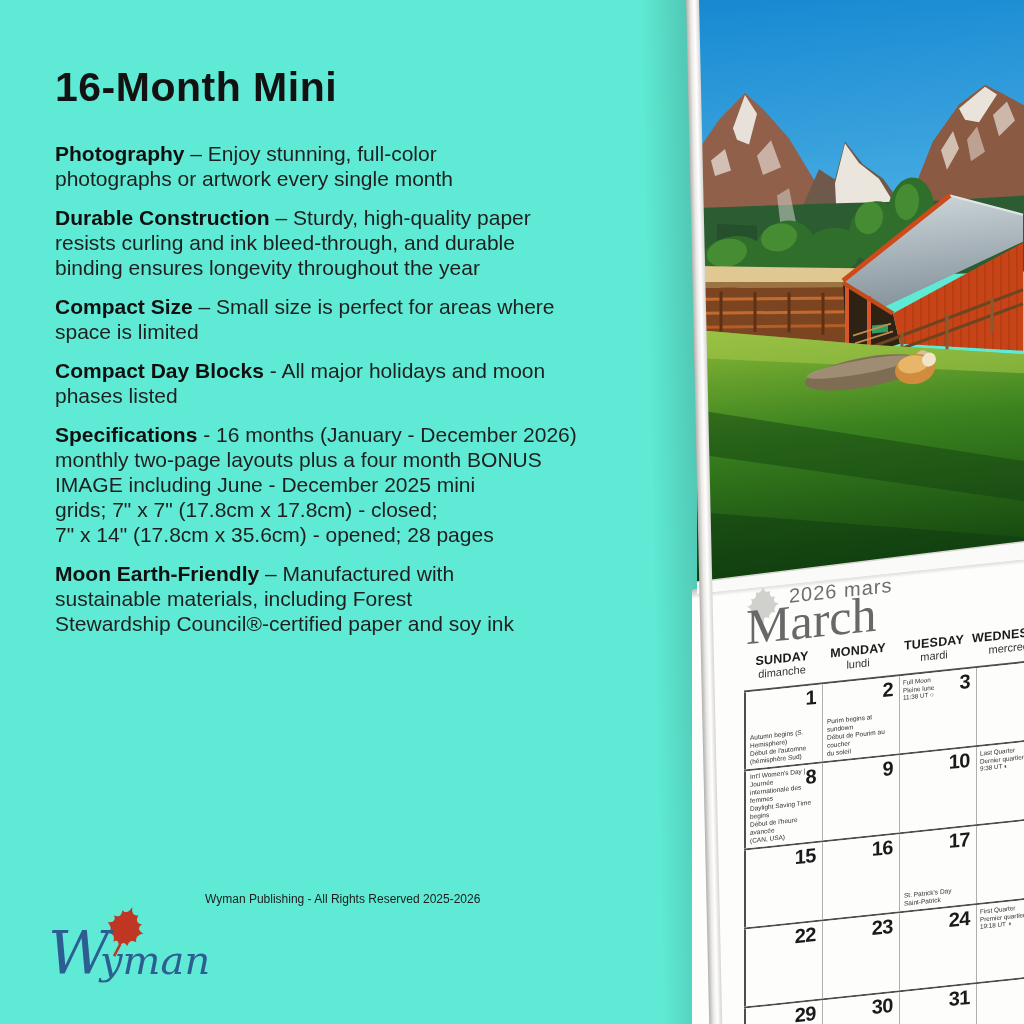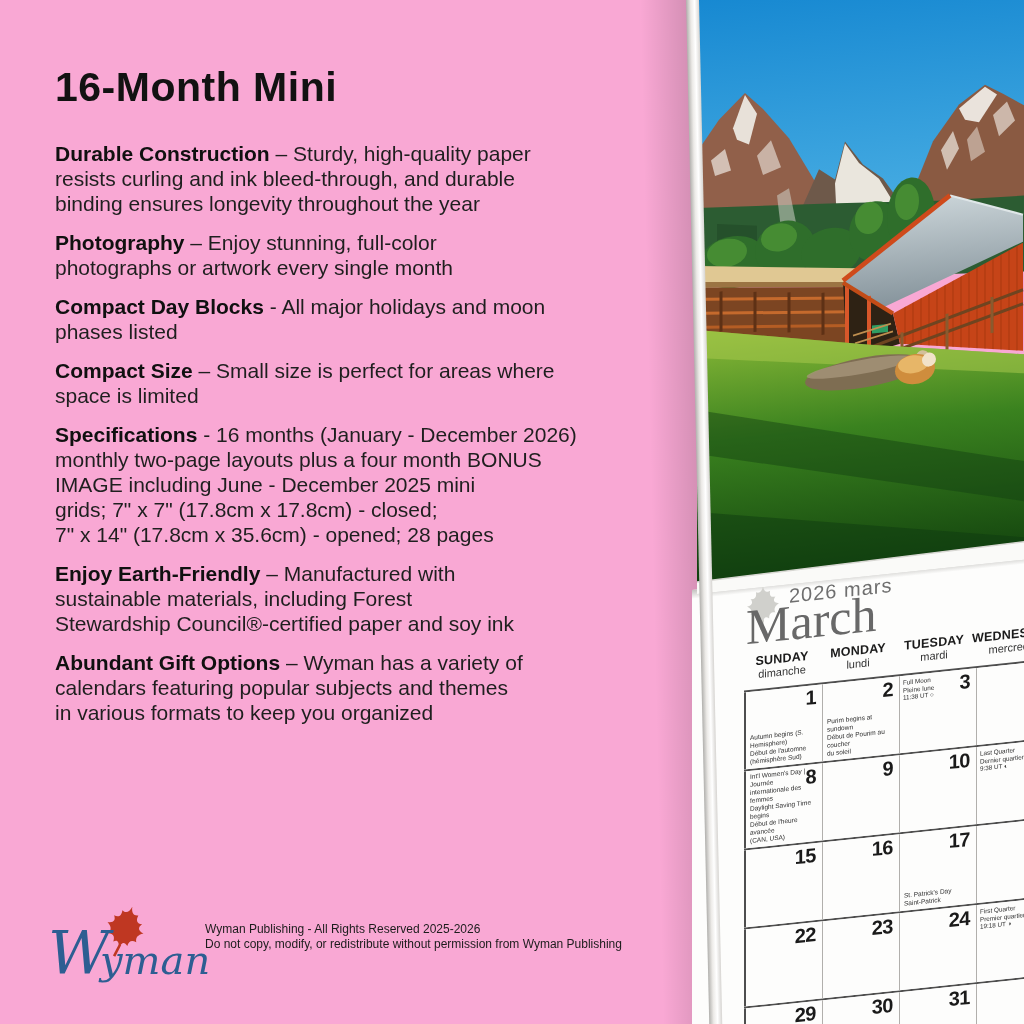--- a/index.html
+++ b/index.html
@@ -1,26 +1,26 @@
 <!DOCTYPE html>
 <html><head>
 <meta charset="utf-8">
 <style>
   html,body{margin:0;padding:0;background:#cfcfcd;}
-  .stage{position:relative;width:1024px;height:1024px;overflow:hidden;background:#f9a8d4;
+  .stage{position:relative;width:1024px;height:1024px;overflow:hidden;background:#5eead4;
          font-family:"Liberation Sans",sans-serif;}
   
   .left{position:absolute;left:55px;top:60px;width:615px;z-index:4;}
   .title{font-size:41px;line-height:55px;font-weight:bold;color:#121212;letter-spacing:.5px;margin:0 0 26px 0;}
   .feat{font-size:21px;line-height:25px;color:#1f1f1f;margin:0 0 14px 0;}
   .feat .lead{font-weight:bold;color:#101010;}
   .feat .sep{white-space:pre;}
   .feat .txt{white-space:pre-line;}
   .brand{position:absolute;left:48px;top:898px;width:170px;height:95px;z-index:4;}
-  .legal{position:absolute;left:205px;top:922px;font-size:12px;line-height:15px;color:#1c1c1c;z-index:4;}
+  .legal{position:absolute;left:205px;top:892px;font-size:12px;line-height:15px;color:#1c1c1c;z-index:4;}
   
   .cal-shadow{position:absolute;left:640px;top:0;width:48px;height:1024px;z-index:0;
       background:linear-gradient(90deg,rgba(0,0,0,0),rgba(0,0,0,.15));
       transform:skewX(1.3deg);transform-origin:50% 0;}
   .gridpage{position:absolute;left:692px;top:590px;width:400px;height:620px;background:#fdfdfc;
       transform:skewY(-6deg);transform-origin:0 0;z-index:1;}
   .gridpage::before{content:"";position:absolute;left:0;top:0;right:0;height:9px;
       background:linear-gradient(#c3c2bf,rgba(255,255,255,0));}
   .photo{position:absolute;left:697px;top:-64px;width:329px;height:658px;
       transform:skewY(-6deg);transform-origin:0 0;z-index:2;}
@@ -47,55 +47,51 @@
 </style>
 </head>
 <body>
 
 <div class="stage">
 
   <section class="left">
     <h1 class="title">
       <div>16-Month Mini</div>
     </h1>
+    <p class="feat"><span class="lead">Photography</span><span class="sep"> – </span><span class="txt">Enjoy stunning, full-color
+photographs or artwork every single month</span></p>
     <p class="feat"><span class="lead">Durable Construction</span><span class="sep"> – </span><span class="txt">Sturdy, high-quality paper
 resists curling and ink bleed-through, and durable
 binding ensures longevity throughout the year</span></p>
-    <p class="feat"><span class="lead">Photography</span><span class="sep"> – </span><span class="txt">Enjoy stunning, full-color
-photographs or artwork every single month</span></p>
+    <p class="feat"><span class="lead">Compact Size</span><span class="sep"> – </span><span class="txt">Small size is perfect for areas where
+space is limited</span></p>
     <p class="feat"><span class="lead">Compact Day Blocks</span><span class="sep"> - </span><span class="txt">All major holidays and moon
 phases listed</span></p>
-    <p class="feat"><span class="lead">Compact Size</span><span class="sep"> – </span><span class="txt">Small size is perfect for areas where
-space is limited</span></p>
     <p class="feat"><span class="lead">Specifications</span><span class="sep"> - </span><span class="txt">16 months (January - December 2026)
 monthly two-page layouts plus a four month BONUS
 IMAGE including June - December 2025 mini
 grids; 7" x 7" (17.8cm x 17.8cm) - closed;
 7" x 14" (17.8cm x 35.6cm) - opened; 28 pages</span></p>
-    <p class="feat"><span class="lead">Enjoy Earth-Friendly</span><span class="sep"> – </span><span class="txt">Manufactured with
+    <p class="feat"><span class="lead">Moon Earth-Friendly</span><span class="sep"> – </span><span class="txt">Manufactured with
 sustainable materials, including Forest
 Stewardship Council®-certified paper and soy ink</span></p>
-    <p class="feat"><span class="lead">Abundant Gift Options</span><span class="sep"> – </span><span class="txt">Wyman has a variety of
-calendars featuring popular subjects and themes
-in various formats to keep you organized</span></p>
   </section>
 
   <div class="brand">
     <svg viewBox="0 0 170 95">
       <g transform="translate(64,0) rotate(18) scale(1.05)">
         <path d="M21 2 C22 8 25 10 29 8 C28 13 30 16 35 15 C32 19 33 22 39 23 C34 26 33 29 35 33 C30 32 28 34 28 39 C24 36 22 37 21 43 C19 37 17 36 14 39 C14 34 12 32 7 33 C9 29 8 26 3 23 C9 22 10 19 7 15 C12 16 14 13 13 8 C17 10 20 8 21 2 Z" fill="#bf3722"></path>
         <path d="M21 40 L19 52" stroke="#bf3722" stroke-width="2.5"></path>
       </g>
       <text x="0" y="76" font-family="DejaVu Serif, Liberation Serif, serif" font-style="italic" font-size="60" fill="#2d5e92">W</text>
       <text x="52" y="76" font-family="DejaVu Serif, Liberation Serif, serif" font-style="italic" font-size="40" fill="#2d5e92">yman</text>
     </svg>
   </div>
   <div class="legal">
     <div>Wyman Publishing - All Rights Reserved 2025-2026</div>
-    <div>Do not copy, modify, or redistribute without permission from Wyman Publishing</div>
   </div>
 
   <div class="cal-shadow"></div>
 
   <div class="gridpage">
     <svg class="cal-leaf" viewBox="0 0 42 52">
       <path d="M21 2 C22 8 25 10 29 8 C28 13 30 16 35 15 C32 19 33 22 39 23 C34 26 33 29 35 33 C30 32 28 34 28 39 C24 36 22 37 21 43 C19 37 17 36 14 39 C14 34 12 32 7 33 C9 29 8 26 3 23 C9 22 10 19 7 15 C12 16 14 13 13 8 C17 10 20 8 21 2 Z" fill="#d0d0cc"></path>
       <path d="M21 40 L19 51" stroke="#d0d0cc" stroke-width="2.5"></path>
     </svg>
     <div class="cal-sub">2026 mars</div>

